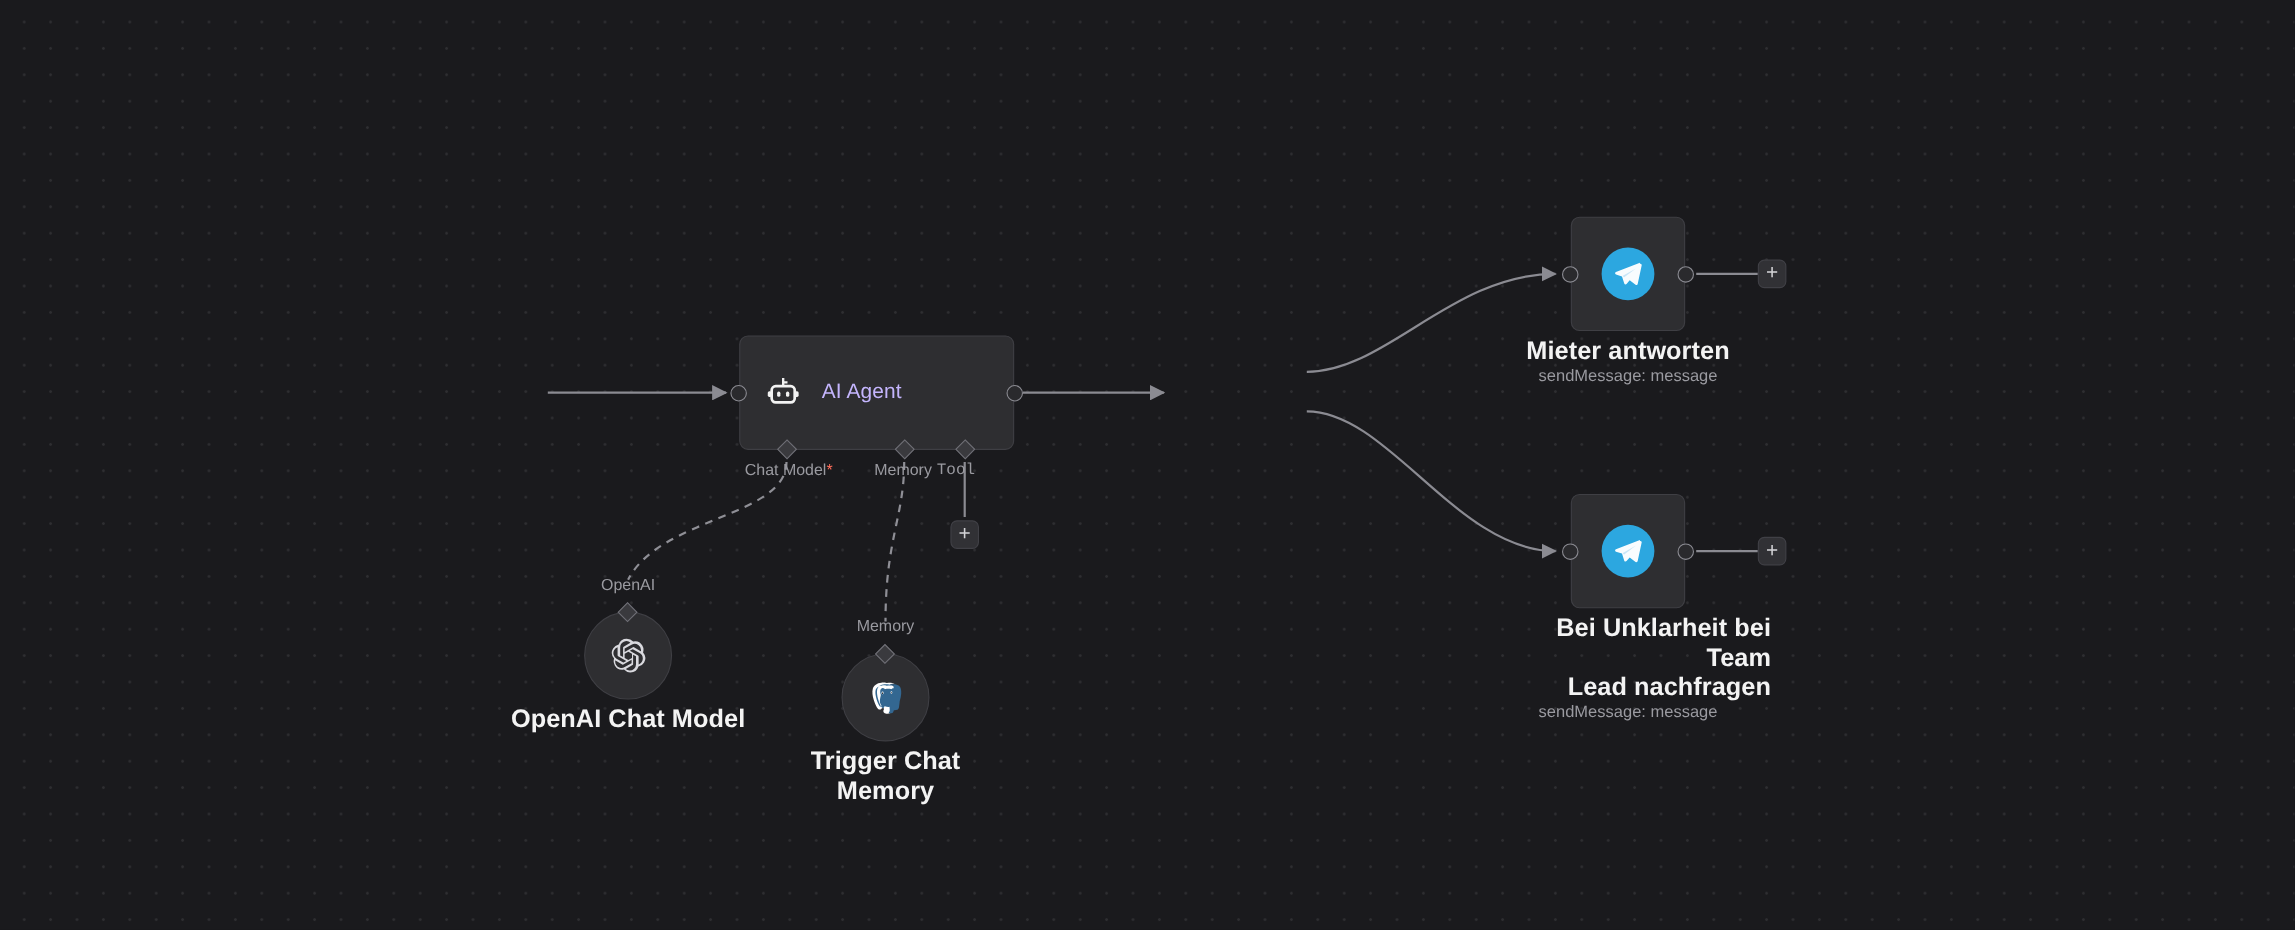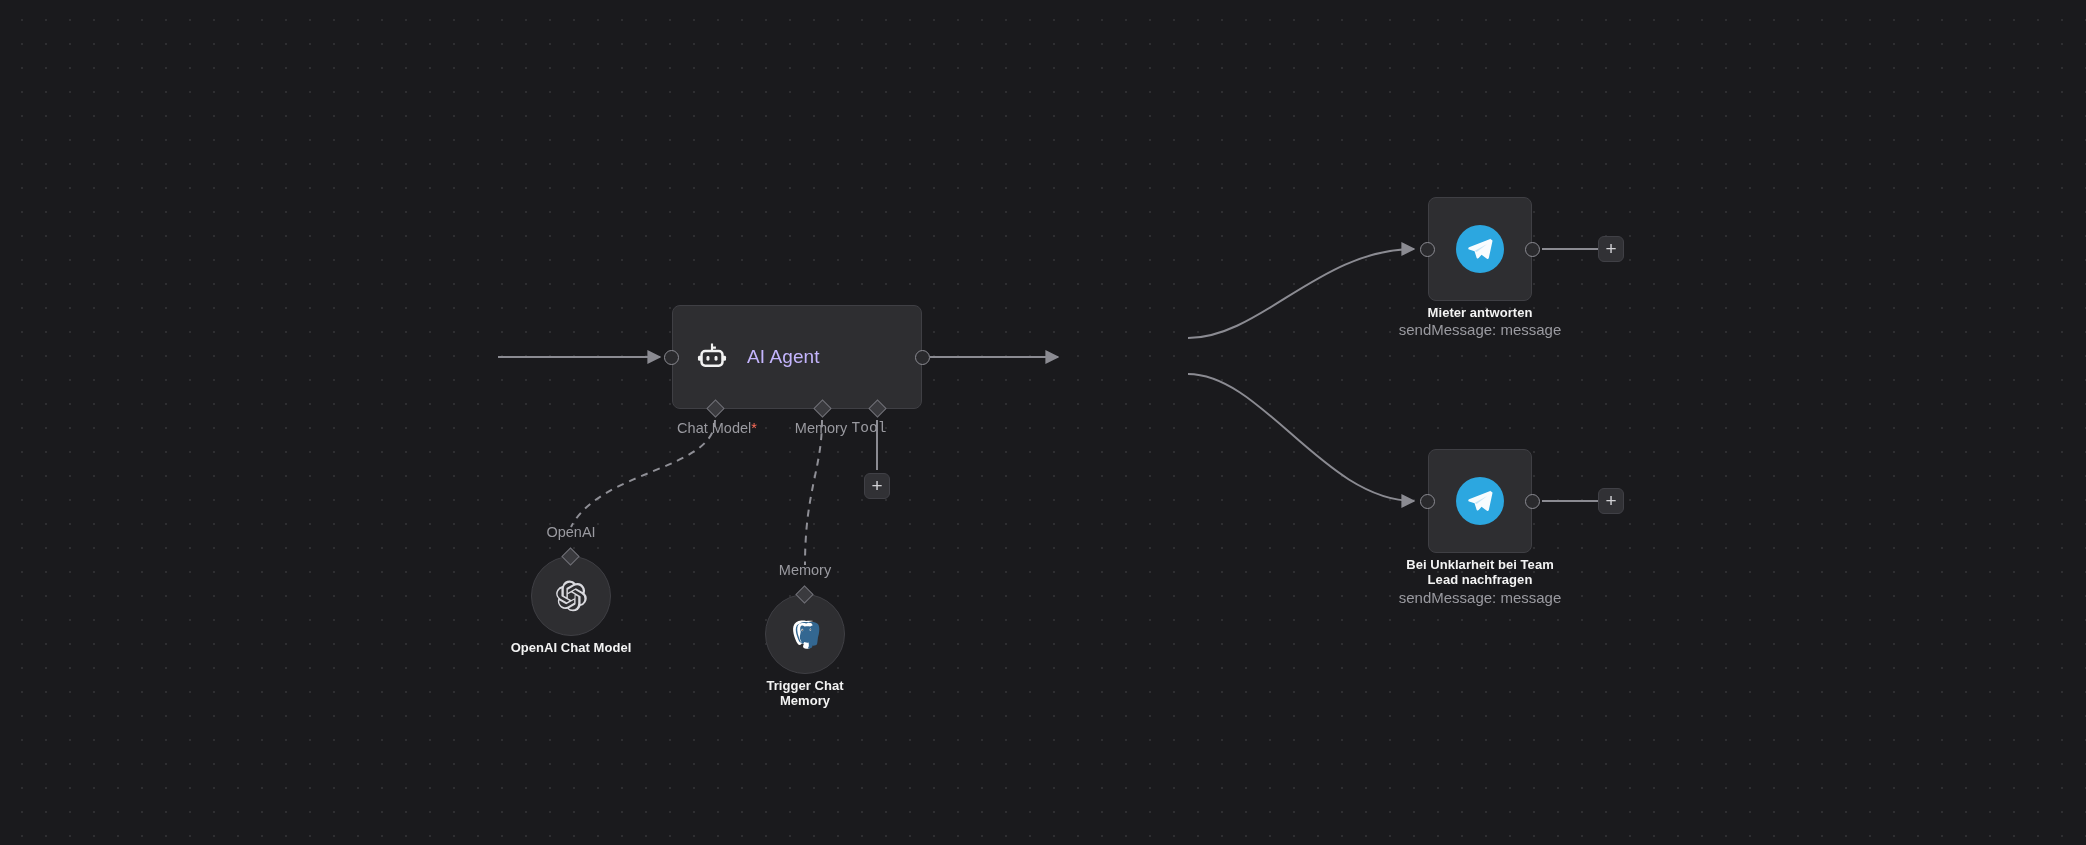--- a/index.html
+++ b/index.html
@@ -89,27 +89,27 @@
     top: 108px;
     left: 50%;
     transform: translateX(-50%);
     width: 260px;
     text-align: center;
     pointer-events: none;
   }
   .node-caption.circle-cap { top: 84px; width: 240px; }
   .node-name {
     color: #f3f3f3;
-    font-size: 13px;
+    font-size: 23px;
     font-weight: 700;
     line-height: 1.18;
     letter-spacing: .05px;
     white-space: nowrap;
   }
-  .node-name.multiline { white-space: normal; }
+  .node-name.multiline { white-space: normal; text-align: right; }
   .node-sub {
     margin-top: 1px;
     color: #9a9aa0;
     font-size: 15px;
     font-weight: 400;
     line-height: 1.2;
     white-space: nowrap;
   }
 
   

